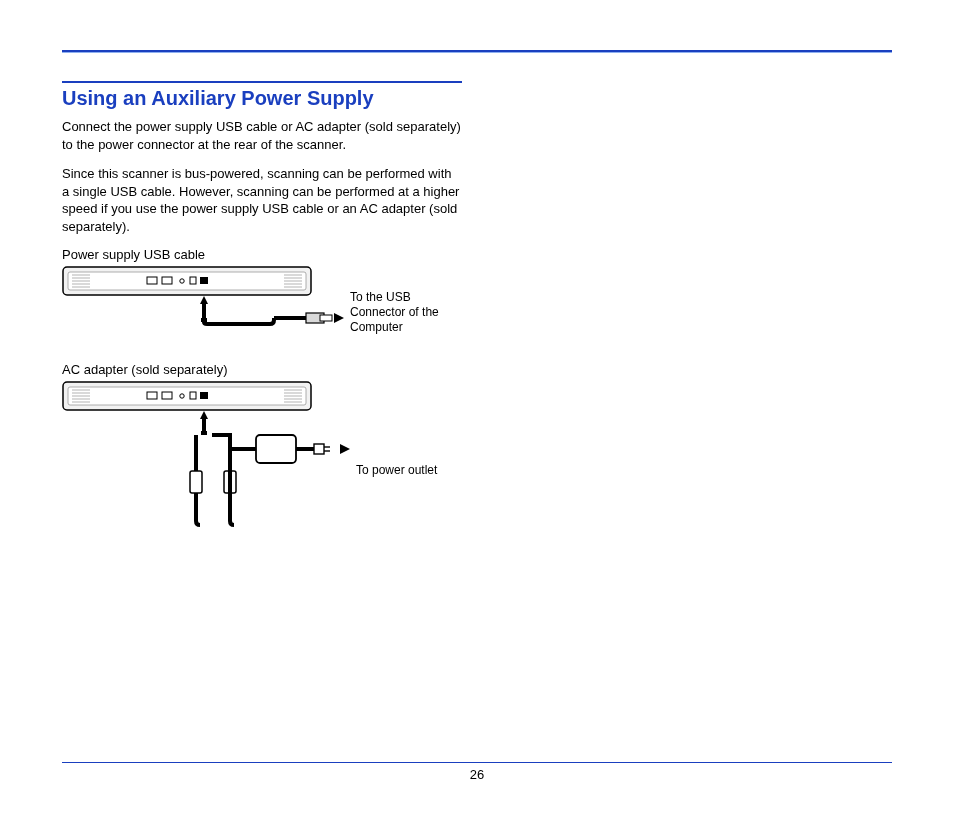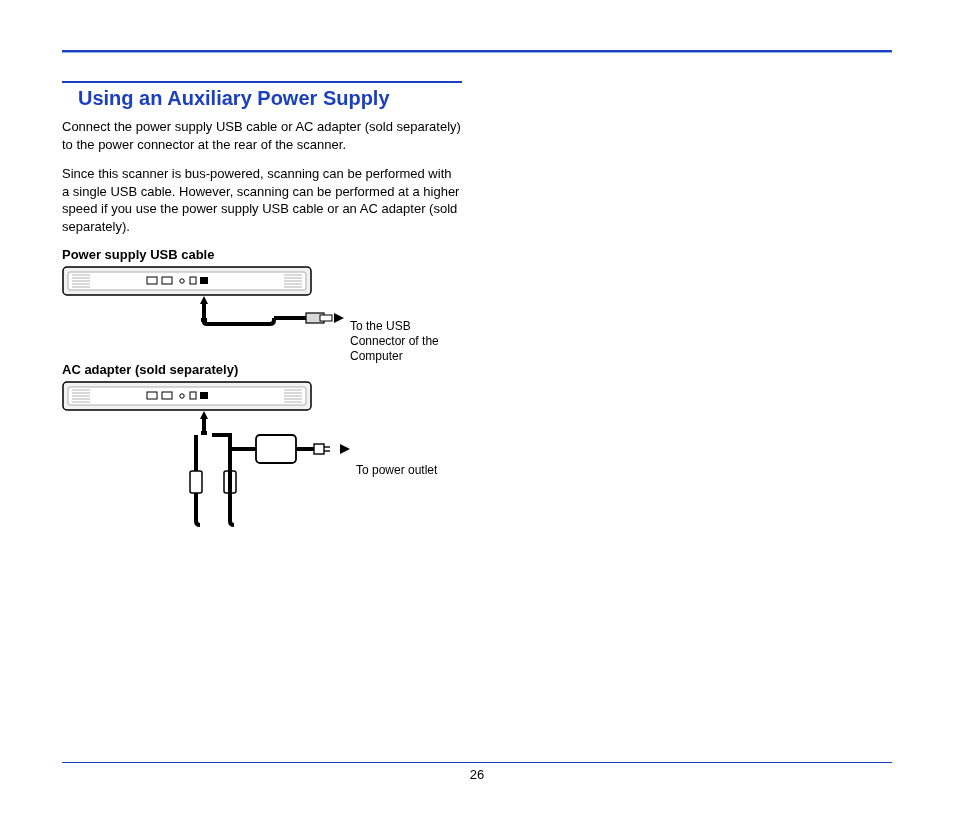--- a/index.html
+++ b/index.html
@@ -31,29 +31,29 @@
     height: 2px;
     background: #1a3fbf;
     width: 100%;
     margin-bottom: 4px;
   }
   h2.section-title {
     color: #1a3fbf;
     font-size: 20px;
     font-weight: bold;
     font-family: Arial, Helvetica, sans-serif;
-    margin: 0 0 8px 16px;
+    margin: 0 0 8px 0;
     letter-spacing: 0px;
   }
   .body-text {
     line-height: 1.35;
     margin: 0 0 12px 0;
   }
   .sub-heading {
-    font-weight: bold;
+    font-weight: normal;
     margin: 8px 0 4px 0;
   }
   .diagram-block {
     position: relative;
     width: 400px;
     margin-bottom: 16px;
   }
   svg.diagram {
     display: block;
   }
@@ -121,21 +121,21 @@
         <rect x="139" y="52" width="6" height="4" fill="#000"></rect>
 
         <path d="M142 56 Q142 58 145 58 L208 58 Q212 58 212 54 L212 52" fill="none" stroke="#000" stroke-width="4"></path>
 
         <rect x="244" y="47" width="18" height="10" fill="#d9d9d9" stroke="#000" stroke-width="1.2"></rect>
         <rect x="258" y="49" width="12" height="6" fill="#fff" stroke="#000" stroke-width="1"></rect>
         <path d="M212 52 L244 52" stroke="#000" stroke-width="4"></path>
 
         <polygon points="282,52 272,47 272,57" fill="#000"></polygon>
       </svg>
-      <div class="callout" style="left:288px; top:53px; width:110px;">To the USB Connector of the Computer</div>
+      <div class="callout" style="left:288px; top:24px; width:110px;">To the USB Connector of the Computer</div>
     </div>
 
     <div class="sub-heading">AC adapter (sold separately)</div>
 
     <div class="diagram-block">
       <svg class="diagram" width="340" height="150" viewBox="0 0 340 150">
 
         <rect x="1" y="1" width="248" height="28" rx="4" ry="4" fill="#f2f2f2" stroke="#000" stroke-width="1.5"></rect>
         <rect x="6" y="6" width="238" height="18" rx="2" ry="2" fill="#fff" stroke="#999" stroke-width="0.8"></rect>
 

